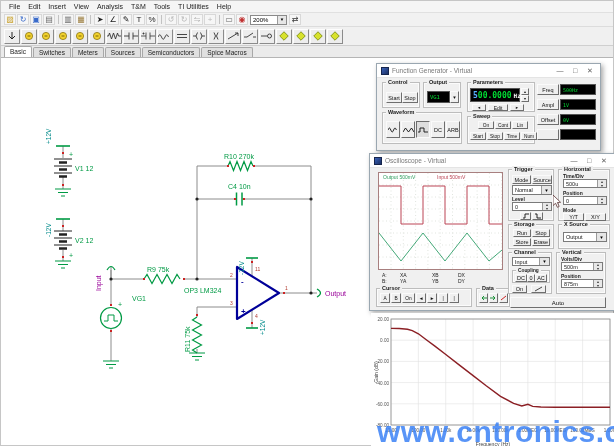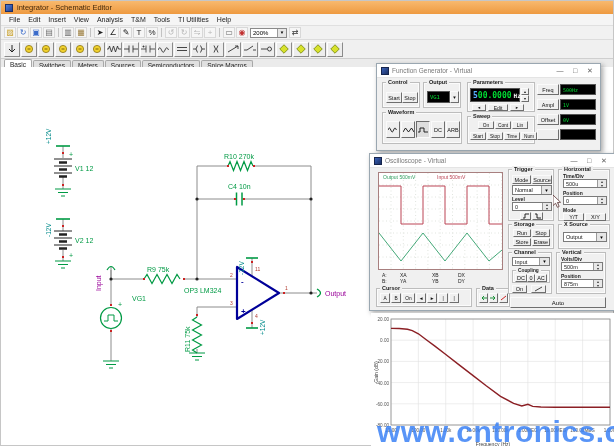--- a/index.html
+++ b/index.html
@@ -76,24 +76,20 @@
   .tlabel{font-size:6.5px;fill:#008a8a;font-family:"Liberation Sans",sans-serif;}
   .plabel{font-size:7px;fill:#990099;font-family:"Liberation Sans",sans-serif;}
   .pin{font-size:5px;fill:#b03a2e;font-family:"Liberation Sans",sans-serif;}
   .opsign{font-size:8px;font-weight:bold;fill:#000099;font-family:"Liberation Sans",sans-serif;}
 </style>
 </head>
 <body>
 
 <div id="app">
 
-  <div class="titlebar">
-    <div class="appicon"></div>
-    <span class="t">integrator - Schematic Editor</span>
-  </div>
 
   <div class="menubar">
       <span class="menu-item" style="position: static;">File</span>
       <span class="menu-item" style="position: static;">Edit</span>
       <span class="menu-item" style="position: static;">Insert</span>
       <span class="menu-item" style="position: static;">View</span>
       <span class="menu-item" style="position: static;">Analysis</span>
       <span class="menu-item" style="position: static;">T&amp;M</span>
       <span class="menu-item" style="position: static;">Tools</span>
       <span class="menu-item" style="position: static;">TI Utilities</span>

